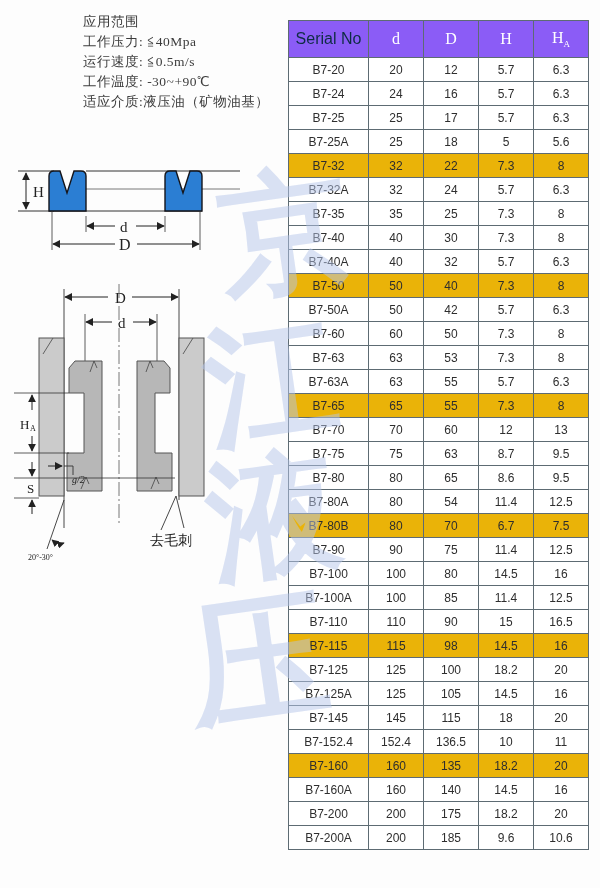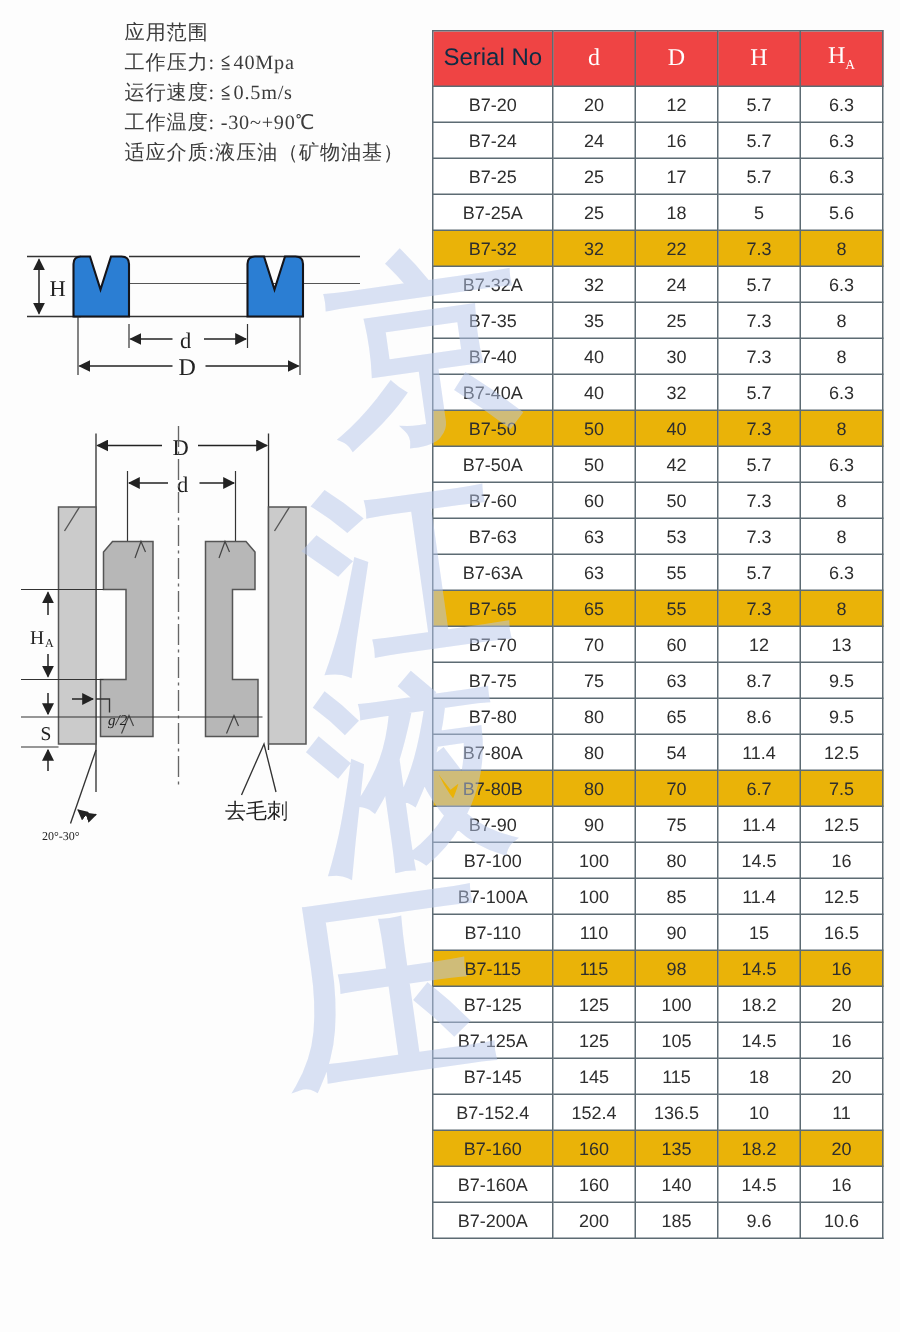--- a/index.html
+++ b/index.html
@@ -137,21 +137,21 @@
   <div class="tblwrap">
     <table>
       <colgroup>
           <col class="c0">
           <col class="c1">
           <col class="c2">
           <col class="c3">
           <col class="c4">
         </colgroup>
       <thead>
-          <tr style="background: #ef4444;">
+          <tr style="background: #8b5cf6;">
             <th class="serial">Serial No</th>
             <th>d</th>
             <th>D</th>
             <th>H</th>
             <th>H<sub>A</sub></th>
           </tr>
         </thead>
       <tbody>
           <tr>
             <td>B7-20</td>
@@ -362,20 +362,27 @@
             <td>135</td>
             <td>18.2</td>
             <td>20</td>
           </tr>
           <tr>
             <td>B7-160A</td>
             <td>160</td>
             <td>140</td>
             <td>14.5</td>
             <td>16</td>
+          </tr>
+          <tr>
+            <td>B7-200</td>
+            <td>200</td>
+            <td>175</td>
+            <td>18.2</td>
+            <td>20</td>
           </tr>
           <tr>
             <td>B7-200A</td>
             <td>200</td>
             <td>185</td>
             <td>9.6</td>
             <td>10.6</td>
           </tr>
         </tbody>
     </table>

